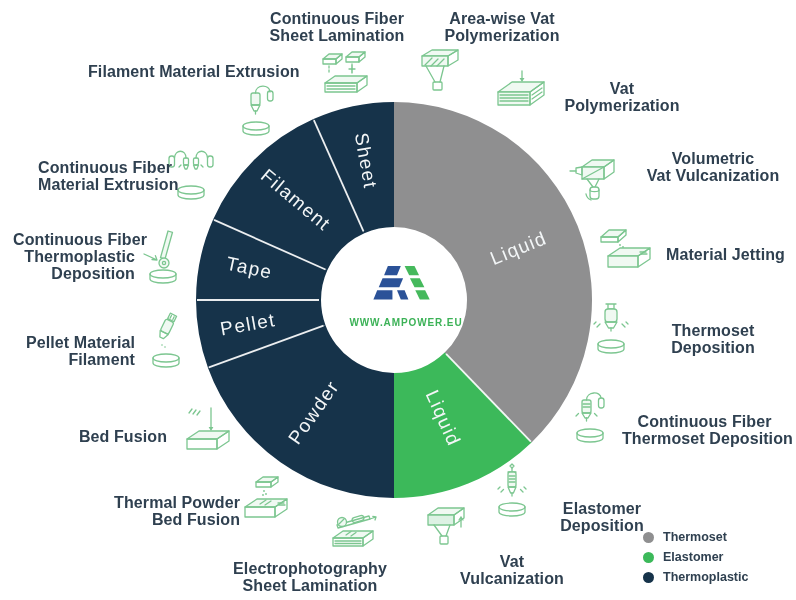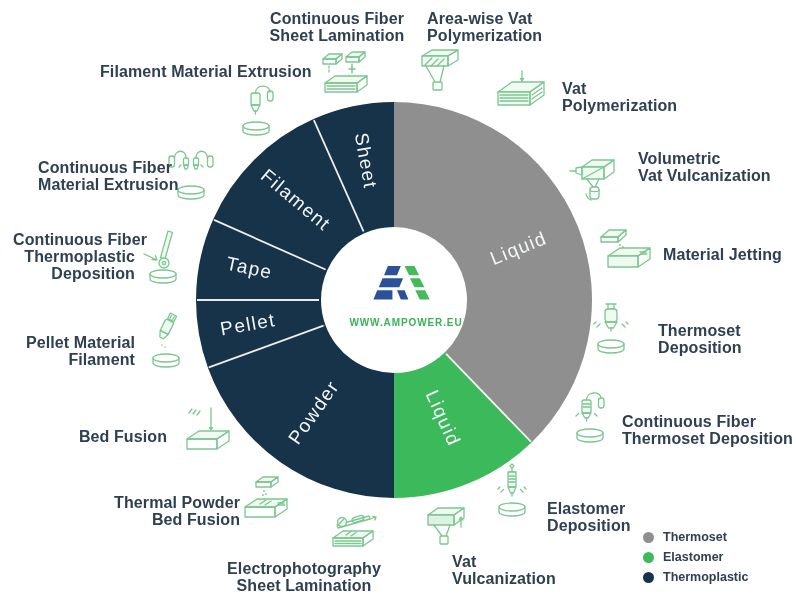--- a/index.html
+++ b/index.html
@@ -1,20 +1,20 @@
 <!DOCTYPE html>
 <html><head>
 <meta charset="utf-8">
 <style>
   html,body{margin:0;padding:0;background:#ffffff;}
   body{font-family:"Liberation Sans",sans-serif;}
   #stage{position:relative;width:796px;height:600px;background:#ffffff;overflow:hidden;}
   .tech-label{position:absolute;font-size:16px;font-weight:700;color:#2f4050;line-height:17px;letter-spacing:.1px;white-space:nowrap;}
   .tech-label span{display:block;}
-  .al{text-align:left;} .ar{text-align:right;} .ac{text-align:center;}
+  .al{text-align:center;} .ar{text-align:right;} .ac{text-align:center;}
   .ticon{position:absolute;}
   .ticon path,.ticon rect,.ticon circle{stroke:#7cc690;stroke-width:1.3;fill:none;stroke-linejoin:round;stroke-linecap:round;}
   .ticon .f{fill:#f0f9f2;}
   .ticon .sf{fill:#ddf2e4;}
   .ticon .dot{fill:#7cc690;stroke:none;}
   #donut{position:absolute;left:194px;top:100px;}
   .wedge-label{fill:#f3f6f7;font-family:"Liberation Sans",sans-serif;font-size:19px;font-weight:400;letter-spacing:1.4px;text-anchor:middle;dominant-baseline:middle;}
   #logo{position:absolute;left:357px;top:266px;width:80px;height:35px;}
   #logo-url{position:absolute;left:346px;top:317px;width:120px;text-align:center;font-size:10px;font-weight:700;letter-spacing:.9px;color:#3cb257;}
   #legend{position:absolute;left:643px;top:527px;}
@@ -275,21 +275,21 @@
   <div class="tech-label al" style="left:547px;top:500px;width:110px">
     <span>Elastomer</span>
     <span>Deposition</span>
   </div>
 
   <div class="tech-label al" style="left:452px;top:553px;width:120px">
     <span>Vat</span>
     <span>Vulcanization</span>
   </div>
 
-  <div class="tech-label ac" style="left:219px;top:560px;width:170px">
+  <div class="tech-label ac" style="left:225px;top:560px;width:170px">
     <span>Electrophotography</span>
     <span>Sheet Lamination</span>
   </div>
 
   <div class="tech-label ar" style="left:100px;top:494px;width:140px">
     <span>Thermal Powder</span>
     <span>Bed Fusion</span>
   </div>
 
   <div class="tech-label ar" style="left:47px;top:428px;width:120px">
@@ -305,21 +305,21 @@
     <span>Continuous Fiber</span>
     <span>Thermoplastic</span>
     <span>Deposition</span>
   </div>
 
   <div class="tech-label ar" style="left:38px;top:159px;width:122px">
     <span>Continuous Fiber</span>
     <span>Material Extrusion</span>
   </div>
 
-  <div class="tech-label ac" style="left:100px;top:63px;width:160px">
+  <div class="tech-label ac" style="left:88px;top:63px;width:160px">
     <span>Filament Material Extrusion</span>
   </div>
 
   <div class="tech-label ac" style="left:255px;top:10px;width:164px">
     <span>Continuous Fiber</span>
     <span>Sheet Lamination</span>
   </div>
 
   <div id="legend">
     <div class="legend-row">

